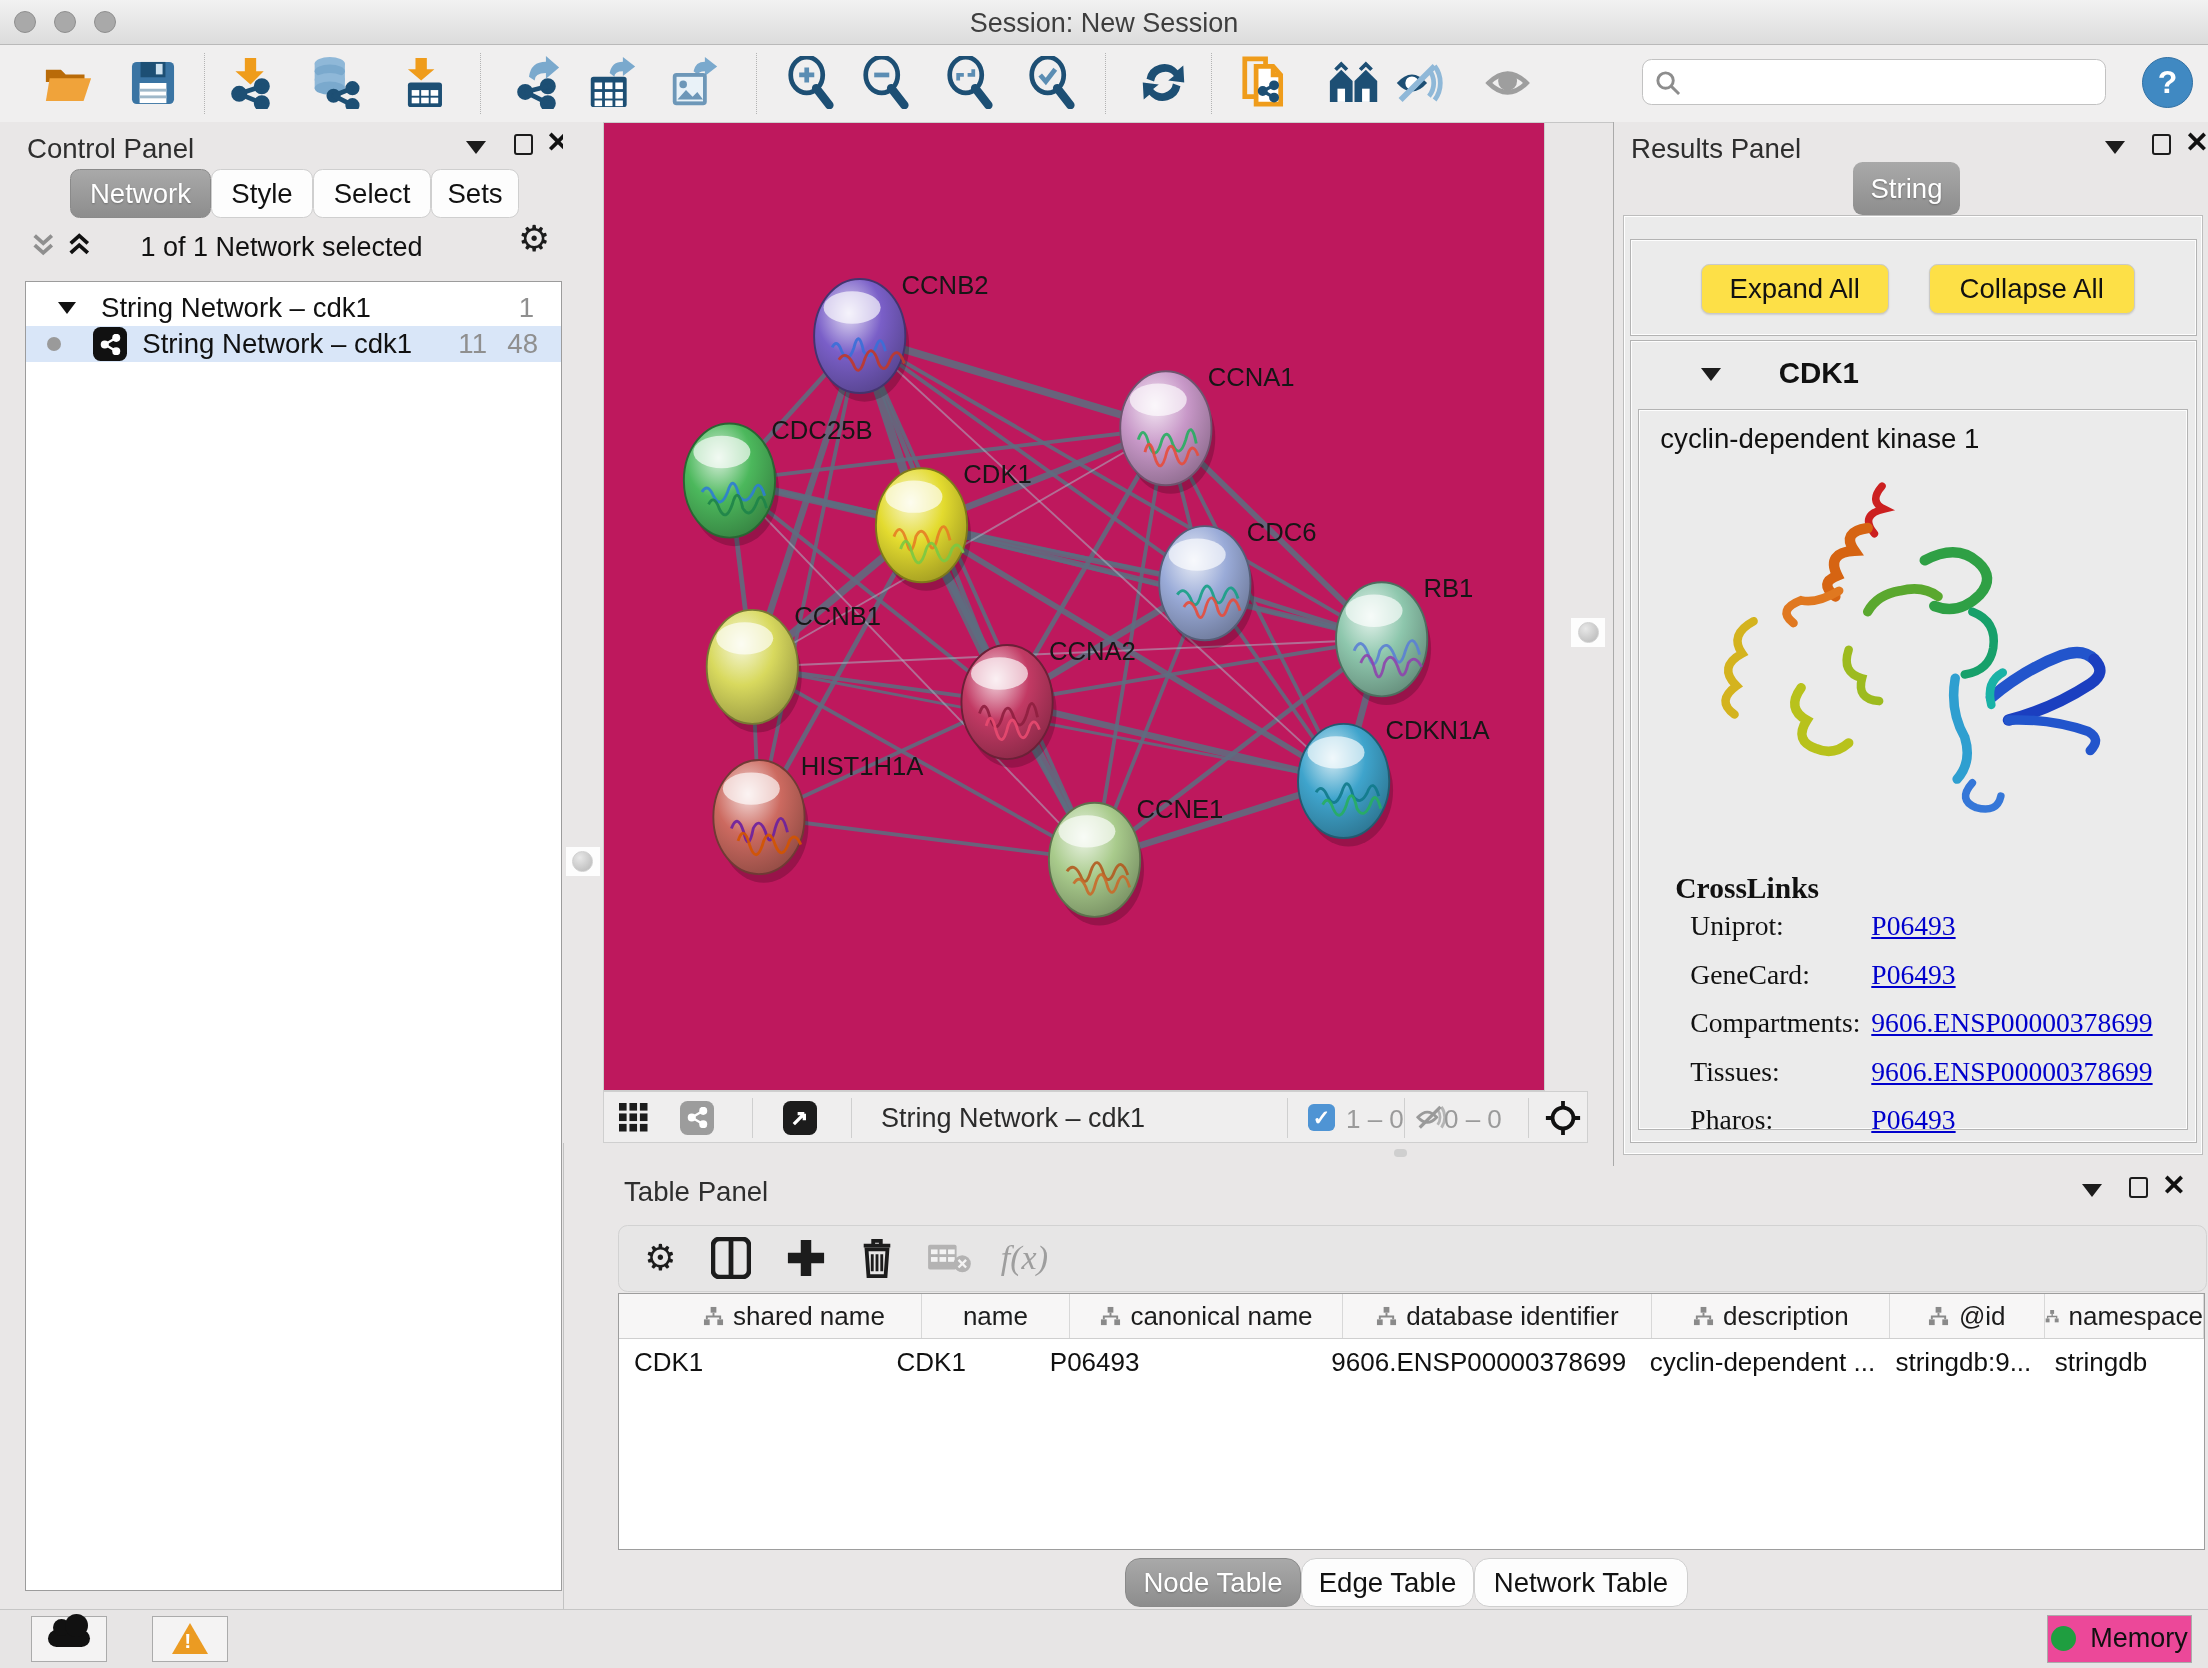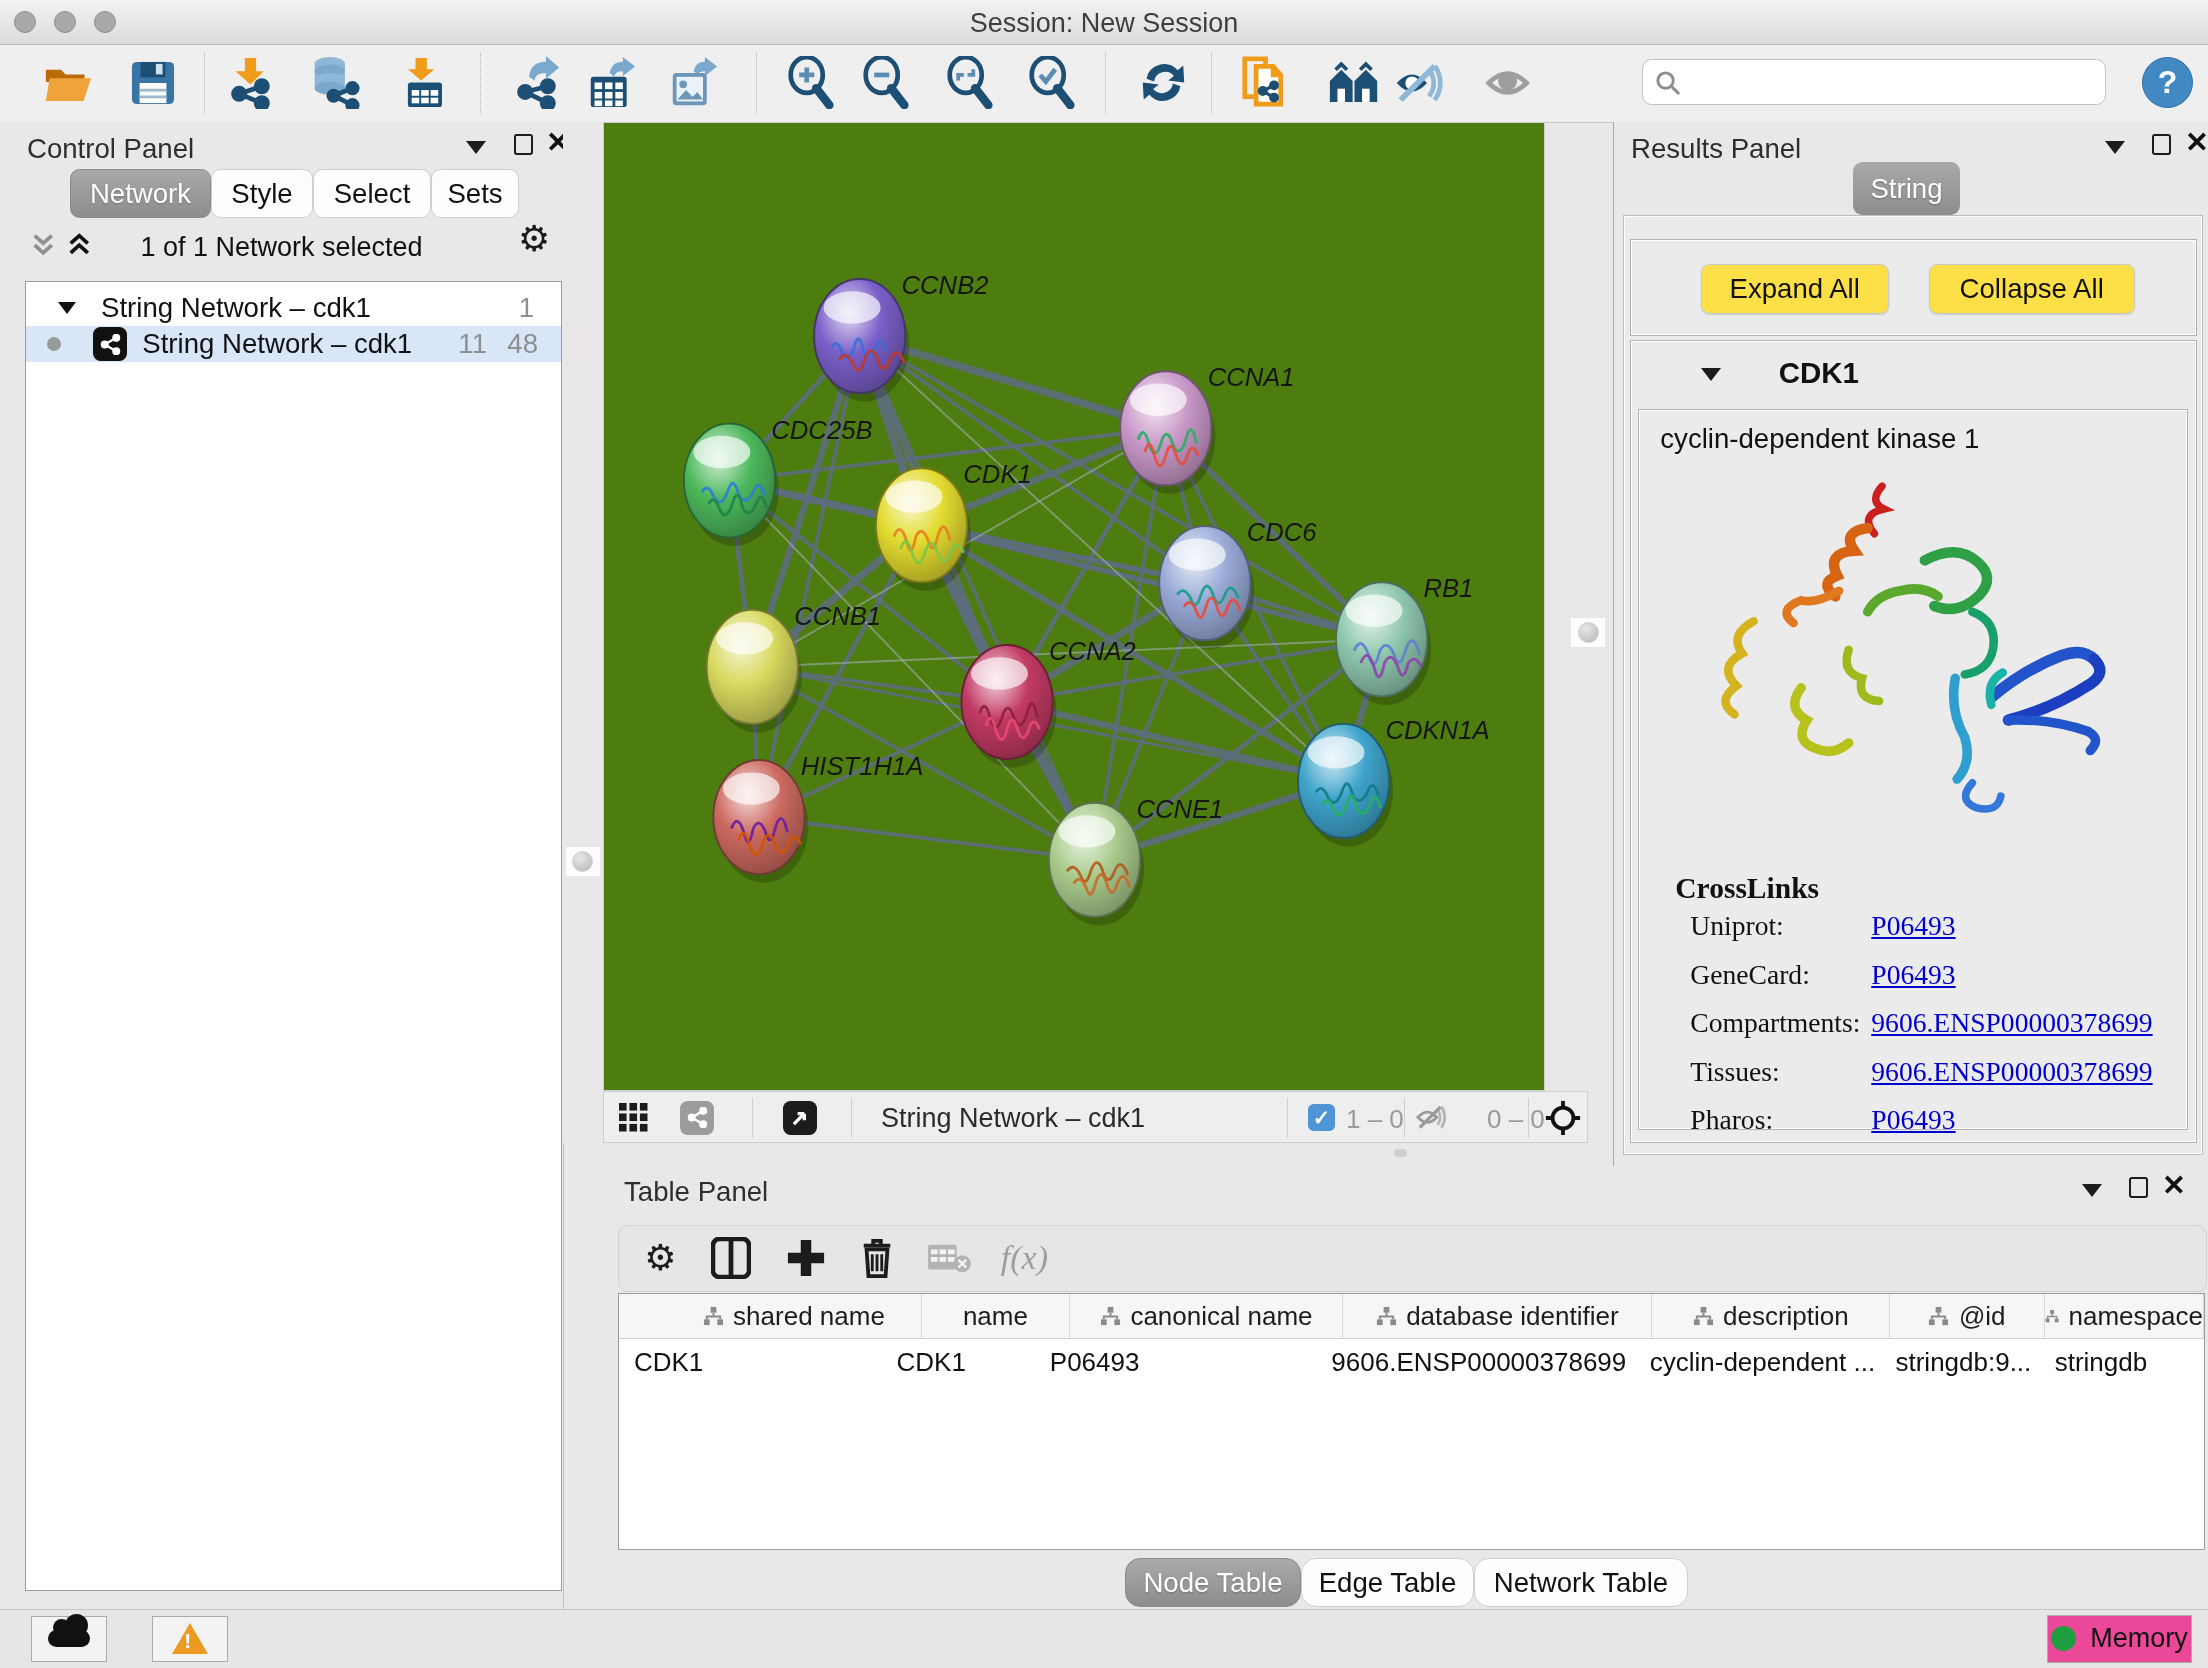--- a/index.html
+++ b/index.html
@@ -47,21 +47,21 @@
   .tiny-tri{width:0;height:0;border-left:9.5px solid transparent;border-right:9.5px solid transparent;
             border-top:12.4px solid #111;}
   .gray-dot{width:14.3px;height:14.3px;border-radius:50%;background:#9a9a9a;}
   .share-badge{width:34px;height:34px;border-radius:7.6px;background:#111;display:flex;align-items:center;justify-content:center;}
   .cnt{color:#8f8f8f;}
 
   
   .net-strip{left:563px;top:122px;width:40px;height:1021px;background:#e9e7e7;}
   .grip{position:absolute;width:34px;height:28.5px;background:#fdfdfd;display:flex;align-items:center;justify-content:center;}
   .grip i{width:21px;height:21px;border-radius:50%;background:radial-gradient(circle at 35% 30%,#e8e8e8,#b5b5b5);display:block;border:1px solid #cfcfcf;box-sizing:border-box;}
-  .network-canvas{left:603px;top:122px;width:942px;height:969px;background:#4d7c0f;border:1px solid #cdcdcd;box-sizing:border-box;font-style:italic;}
+  .network-canvas{left:603px;top:122px;width:942px;height:969px;background:#be185d;border:1px solid #cdcdcd;box-sizing:border-box;}
   .network-footer{left:603px;top:1091px;width:985px;height:52px;background:#efeeee;
                   border:1px solid #cfcfcf;box-sizing:border-box;}
   .nf-sep{position:absolute;top:5.7px;height:40px;border-left:1px solid #cfcfcf;}
   .nf-txt{position:absolute;top:11.4px;font-size:27px;color:#2b2b2b;}
   .nf-cnt{position:absolute;top:12.4px;font-size:26px;color:#9a9a9a;}
   .nf-check{position:absolute;left:704px;top:12.4px;width:27px;height:27px;background:#4f94d4;border-radius:5.7px;
             color:#fff;font-size:21px;display:flex;align-items:center;justify-content:center;font-weight:bold;}
 
   
   .results-panel{left:1613px;top:122px;width:595px;height:1044px;background:#e9e7e7;border-left:1.9px solid #aaa;}
@@ -613,21 +613,21 @@
     <span class="nf-check">✓</span>
     <span class="nf-cnt" style="left:742px">1 – 0</span>
     <span class="nf-sep" style="left:800px"></span>
     <span class="abs" style="left:812px;top:10.5px">
       <svg width="32" height="28.5" viewBox="0 0 34 30">
           <path d="M2 15 Q12 4 22 15 Q12 26 2 15z" fill="none" stroke="#9a9a9a" stroke-width="3"></path>
           <path d="M23 7 a14 14 0 0 1 0 16 M27 4 a19 19 0 0 1 0 22" stroke="#b5b5b5" stroke-width="3" fill="none"></path>
           <path d="M4 26 L26 4" stroke="#9a9a9a" stroke-width="3.5"></path>
         </svg>
     </span>
-    <span class="nf-cnt" style="left:883px">0 – 0</span>
+    <span class="nf-cnt" style="left:840px">0 – 0</span>
     <span class="nf-sep" style="left:924px"></span>
     <span class="abs" style="left:940px;top:6.7px">
       <svg width="38" height="38" viewBox="0 0 40 40">
           <circle cx="20" cy="20" r="11" fill="none" stroke="#111" stroke-width="4"></circle>
           <path d="M20 2 v8 M20 30 v8 M2 20 h8 M30 20 h8" stroke="#111" stroke-width="4"></path>
         </svg>
     </span>
   </div>
 
   <div class="abs results-panel">

